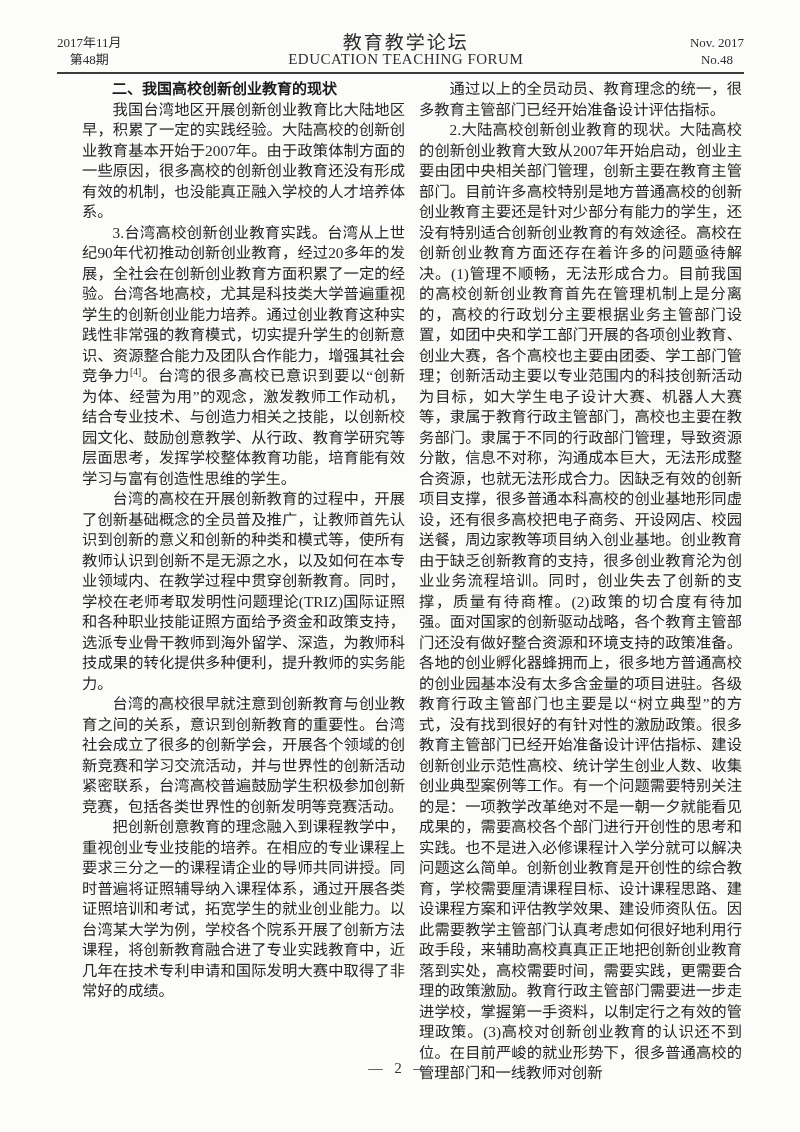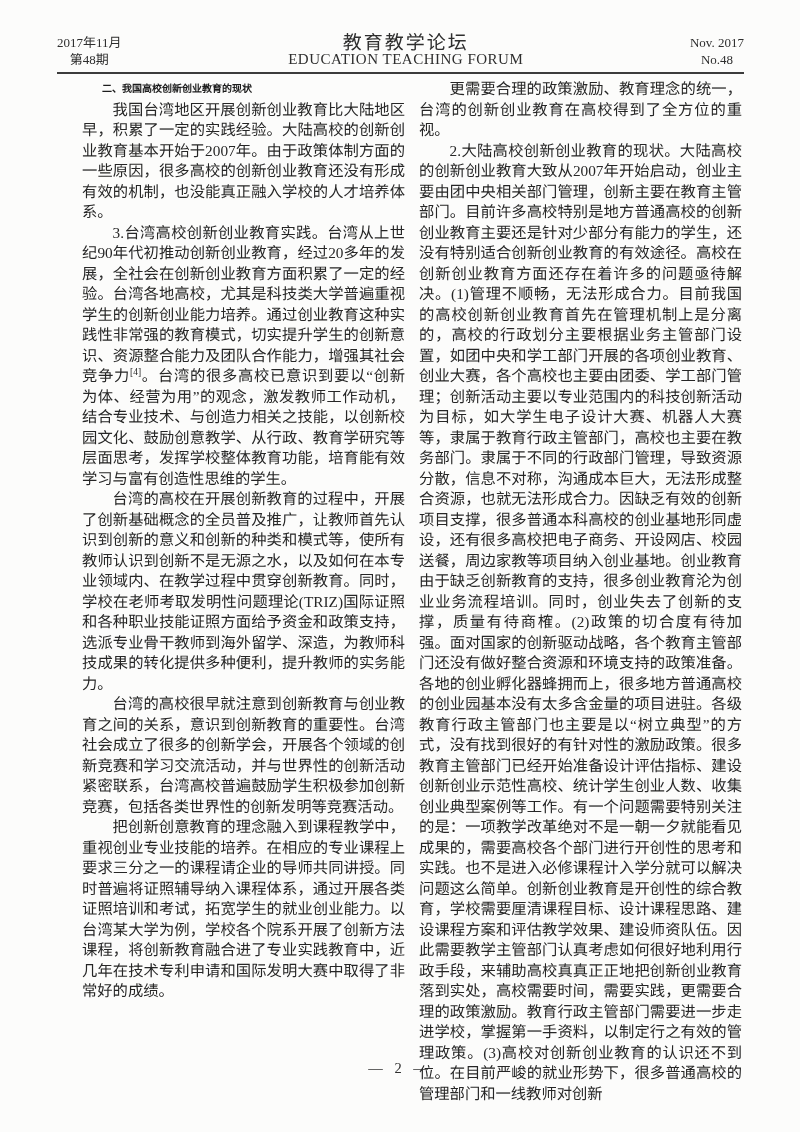--- a/index.html
+++ b/index.html
@@ -61,21 +61,21 @@
     text-align: justify;
     text-justify: inter-ideograph;
   }
   .col p {
     margin: 0;
     text-indent: 2em;
   }
   .col p.noindent { text-indent: 0; }
   .section-heading {
     margin: 0;
-    font-size: 10px;
+    font-size: 15px;
     line-height: 20.5px;
     font-weight: bold;
     font-family: "Liberation Sans", "DejaVu Sans", sans-serif;
     color: #1c1c1c;
     text-indent: 2em;
   }
   .ref {
     font-size: 9.5px;
     line-height: 0;
     vertical-align: super;
@@ -119,21 +119,21 @@
     <section class="col">
       <h2 class="section-heading">二、我国高校创新创业教育的现状</h2>
       <p>我国台湾地区开展创新创业教育比大陆地区早，积累了一定的实践经验。大陆高校的创新创业教育基本开始于2007年。由于政策体制方面的一些原因，很多高校的创新创业教育还没有形成有效的机制，也没能真正融入学校的人才培养体系。</p>
       <p><span>3.台湾高校创新创业教育实践。台湾从上世纪90年代初推动创新创业教育，经过20多年的发展，全社会在创新创业教育方面积累了一定的经验。台湾各地高校，尤其是科技类大学普遍重视学生的创新创业能力培养。通过创业教育这种实践性非常强的教育模式，切实提升学生的创新意识、资源整合能力及团队合作能力，增强其社会竞争力</span><sup class="ref">[4]</sup><span>。台湾的很多高校已意识到要以“创新为体、经营为用”的观念，激发教师工作动机，结合专业技术、与创造力相关之技能，以创新校园文化、鼓励创意教学、从行政、教育学研究等层面思考，发挥学校整体教育功能，培育能有效学习与富有创造性思维的学生。</span></p>
       <p>台湾的高校在开展创新教育的过程中，开展了创新基础概念的全员普及推广，让教师首先认识到创新的意义和创新的种类和模式等，使所有教师认识到创新不是无源之水，以及如何在本专业领域内、在教学过程中贯穿创新教育。同时，学校在老师考取发明性问题理论(TRIZ)国际证照和各种职业技能证照方面给予资金和政策支持，选派专业骨干教师到海外留学、深造，为教师科技成果的转化提供多种便利，提升教师的实务能力。</p>
       <p>台湾的高校很早就注意到创新教育与创业教育之间的关系，意识到创新教育的重要性。台湾社会成立了很多的创新学会，开展各个领域的创新竞赛和学习交流活动，并与世界性的创新活动紧密联系，台湾高校普遍鼓励学生积极参加创新竞赛，包括各类世界性的创新发明等竞赛活动。</p>
       <p>把创新创意教育的理念融入到课程教学中，重视创业专业技能的培养。在相应的专业课程上要求三分之一的课程请企业的导师共同讲授。同时普遍将证照辅导纳入课程体系，通过开展各类证照培训和考试，拓宽学生的就业创业能力。以台湾某大学为例，学校各个院系开展了创新方法课程，将创新教育融合进了专业实践教育中，近几年在技术专利申请和国际发明大赛中取得了非常好的成绩。</p>
     </section>
 
     <section class="col">
-      <p>更需要合理的政策激励、教育理念的统一，台湾的创新创业教育在高校得到了全方位的重视。</p>
+      <p>通过以上的全员动员、教育理念的统一，很多教育主管部门已经开始准备设计评估指标。</p>
       <p>2.大陆高校创新创业教育的现状。大陆高校的创新创业教育大致从2007年开始启动，创业主要由团中央相关部门管理，创新主要在教育主管部门。目前许多高校特别是地方普通高校的创新创业教育主要还是针对少部分有能力的学生，还没有特别适合创新创业教育的有效途径。高校在创新创业教育方面还存在着许多的问题亟待解决。(1)管理不顺畅，无法形成合力。目前我国的高校创新创业教育首先在管理机制上是分离的，高校的行政划分主要根据业务主管部门设置，如团中央和学工部门开展的各项创业教育、创业大赛，各个高校也主要由团委、学工部门管理；创新活动主要以专业范围内的科技创新活动为目标，如大学生电子设计大赛、机器人大赛等，隶属于教育行政主管部门，高校也主要在教务部门。隶属于不同的行政部门管理，导致资源分散，信息不对称，沟通成本巨大，无法形成整合资源，也就无法形成合力。因缺乏有效的创新项目支撑，很多普通本科高校的创业基地形同虚设，还有很多高校把电子商务、开设网店、校园送餐，周边家教等项目纳入创业基地。创业教育由于缺乏创新教育的支持，很多创业教育沦为创业业务流程培训。同时，创业失去了创新的支撑，质量有待商榷。(2)政策的切合度有待加强。面对国家的创新驱动战略，各个教育主管部门还没有做好整合资源和环境支持的政策准备。各地的创业孵化器蜂拥而上，很多地方普通高校的创业园基本没有太多含金量的项目进驻。各级教育行政主管部门也主要是以“树立典型”的方式，没有找到很好的有针对性的激励政策。很多教育主管部门已经开始准备设计评估指标、建设创新创业示范性高校、统计学生创业人数、收集创业典型案例等工作。有一个问题需要特别关注的是：一项教学改革绝对不是一朝一夕就能看见成果的，需要高校各个部门进行开创性的思考和实践。也不是进入必修课程计入学分就可以解决问题这么简单。创新创业教育是开创性的综合教育，学校需要厘清课程目标、设计课程思路、建设课程方案和评估教学效果、建设师资队伍。因此需要教学主管部门认真考虑如何很好地利用行政手段，来辅助高校真真正正地把创新创业教育落到实处，高校需要时间，需要实践，更需要合理的政策激励。教育行政主管部门需要进一步走进学校，掌握第一手资料，以制定行之有效的管理政策。(3)高校对创新创业教育的认识还不到位。在目前严峻的就业形势下，很多普通高校的管理部门和一线教师对创新</p>
     </section>
 
   </main>
 
   <footer class="page-footer">
     <span>— 2 —</span>
   </footer>
 
 </div>

